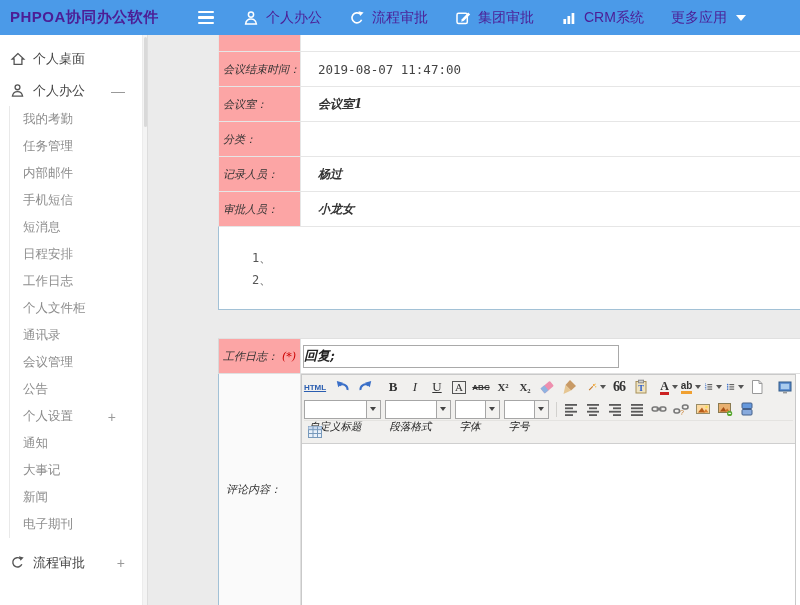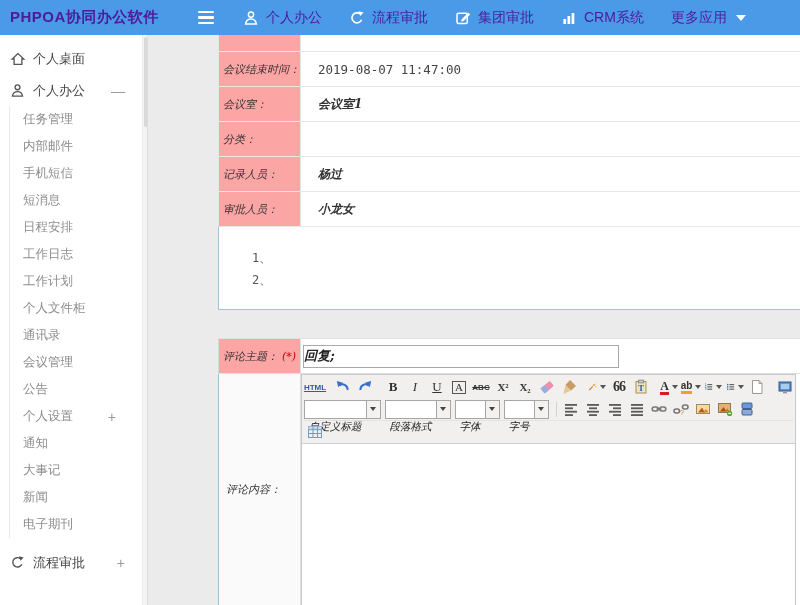--- a/index.html
+++ b/index.html
@@ -149,39 +149,39 @@
       <svg width="15" height="15" viewBox="0 0 16 16">
           <circle cx="8" cy="4.6" r="2.6" fill="none" stroke="#555" stroke-width="1.4"></circle>
           <path d="M2.6 14c.5-3.4 2.6-4.9 5.4-4.9s4.9 1.5 5.4 4.9z" fill="none" stroke="#555" stroke-width="1.4"></path>
         </svg>
     </span>
     <span>个人办公</span>
     <span class="expander">—</span>
   </div>
   <div class="sb-sub-wrap">
     <div class="sb-sub">
+        <span>我的考勤</span>
+      </div>
+    <div class="sb-sub">
         <span>任务管理</span>
       </div>
     <div class="sb-sub">
         <span>内部邮件</span>
       </div>
     <div class="sb-sub">
         <span>手机短信</span>
       </div>
     <div class="sb-sub">
         <span>短消息</span>
       </div>
     <div class="sb-sub">
         <span>日程安排</span>
       </div>
     <div class="sb-sub">
         <span>工作日志</span>
-      </div>
-    <div class="sb-sub">
-        <span>工作计划</span>
       </div>
     <div class="sb-sub">
         <span>个人文件柜</span>
       </div>
     <div class="sb-sub">
         <span>通讯录</span>
       </div>
     <div class="sb-sub">
         <span>会议管理</span>
       </div>
@@ -249,21 +249,21 @@
     </div>
     <div class="minutes-box">
       <div>1、</div>
       <div>2、</div>
     </div>
   </div>
 
   <div class="comment-table">
     <div class="crow-subject">
       <div class="flabel hand">
-        <span>评论主题：</span>
+        <span>工作日志：</span>
         <span class="req">(*)</span>
       </div>
       <div class="subject-cell">
         <input class="subject-input" type="text" value="回复;" style="">
       </div>
     </div>
     <div class="crow-content">
       <div class="content-label hand">评论内容：</div>
       <div class="editor-cell">
 

